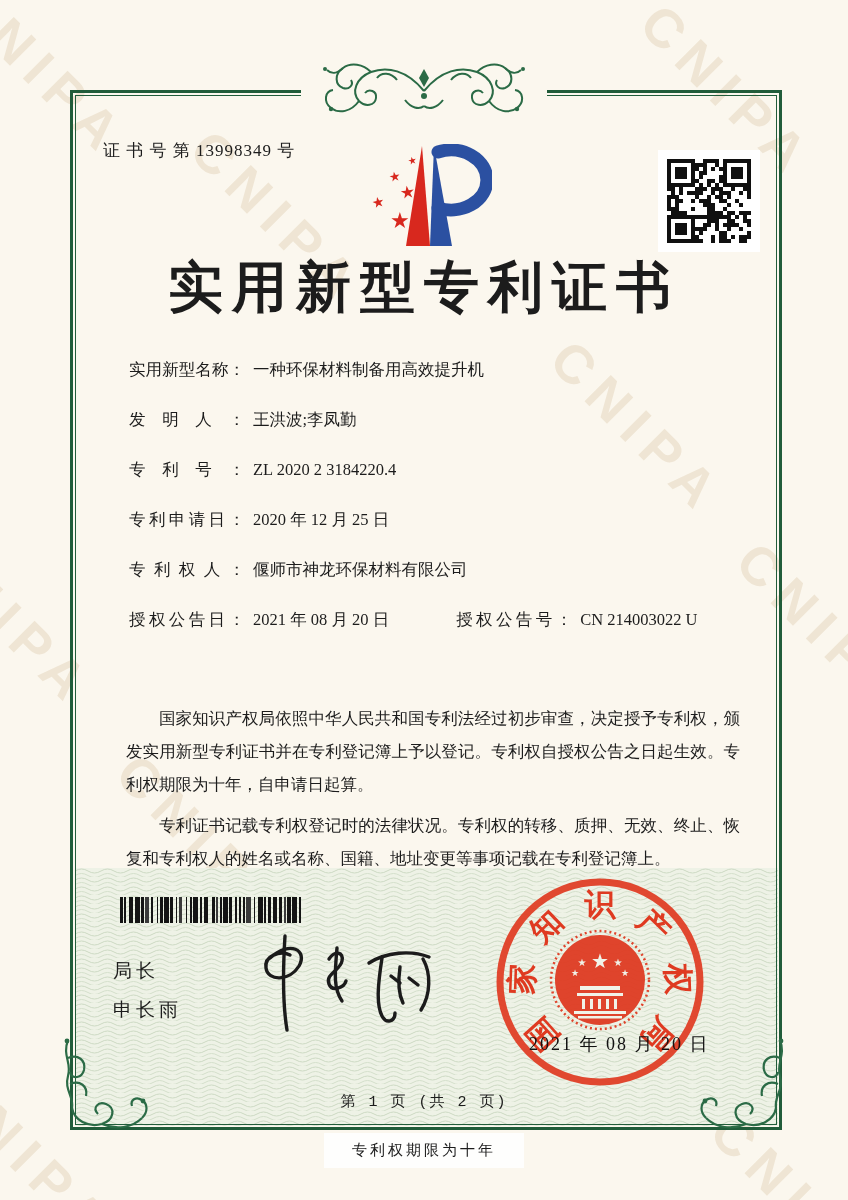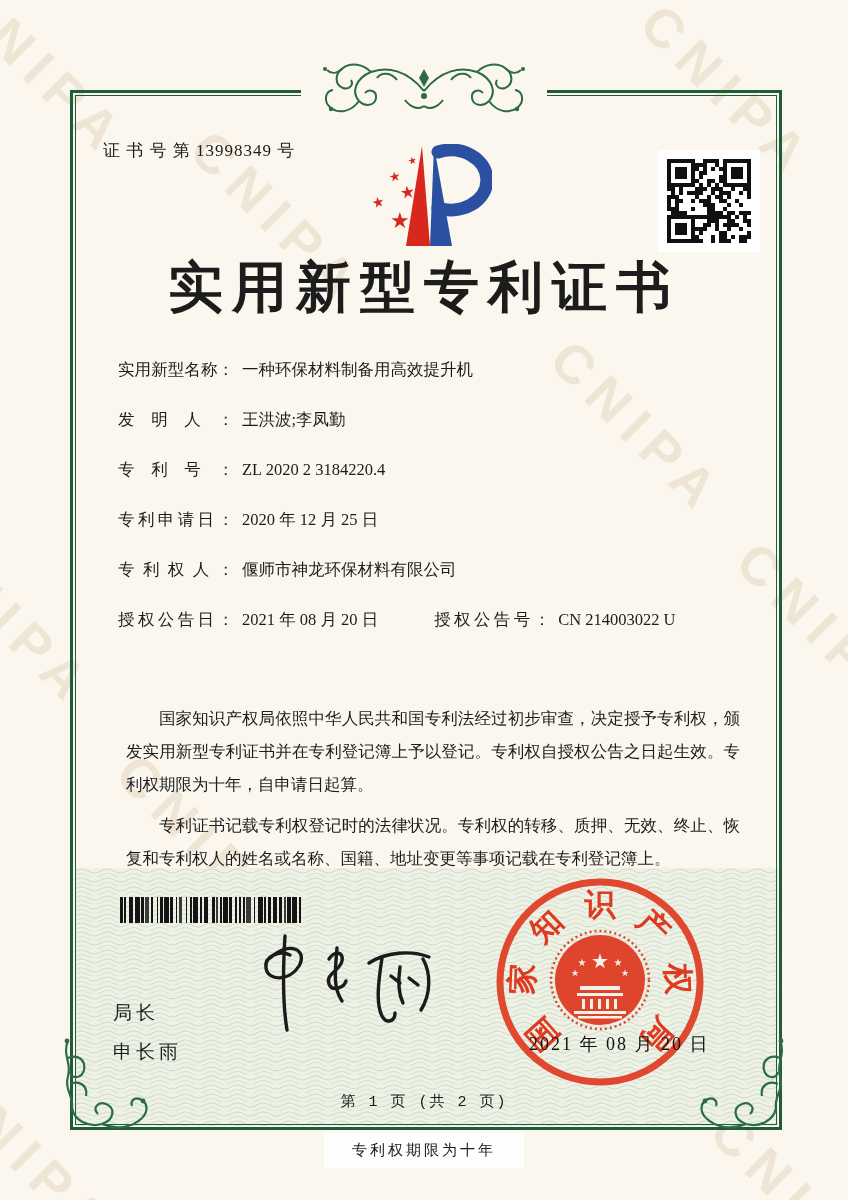--- a/index.html
+++ b/index.html
@@ -29,33 +29,33 @@
   .logo .star{position:absolute;color:#d8281e;line-height:1;z-index:2;}
 
   .qr-box{position:absolute;left:658px;top:150px;width:102px;height:102px;background:#ffffff;z-index:4;
           display:flex;align-items:center;justify-content:center;}
 
   .title{position:absolute;left:0;right:0;top:251px;text-align:center;font-size:55px;font-weight:700;
          letter-spacing:9px;z-index:4;}
 
   .fields{position:absolute;left:118px;top:356px;width:640px;z-index:4;font-size:16.5px;}
   .row{display:flex;margin-bottom:23px;line-height:27px;}
-  .lbl{width:116px;flex:none;text-align:justify;text-align-last:justify;}
+  .lbl{width:116px;flex:none;text-align:justify;text-align-last:justify;margin-left:11px;}
   .val{margin-left:8px;white-space:nowrap;}
   .grant-second{margin-left:56px;display:flex;}
 
   .body-text{position:absolute;left:118px;top:694px;width:630px;z-index:4;font-size:16.5px;
              line-height:33px;text-align:justify;}
   .body-text p{margin:8px;text-indent:2em;}
 
   .barcode{position:absolute;left:120px;top:897px;width:222px;height:26px;z-index:4;display:flex;overflow:hidden;}
   .barcode div{flex:none;height:100%;}
 
   .officer{position:absolute;left:113px;top:958px;z-index:4;
-           font-family:"Liberation Sans","DejaVu Sans",sans-serif;font-size:19px;letter-spacing:4px;margin-top:42px;}
+           font-family:"Liberation Sans","DejaVu Sans",sans-serif;font-size:19px;letter-spacing:4px;}
   .officer .line{margin-bottom:13px;}
 
   .signature{position:absolute;left:232px;top:928px;z-index:4;}
 
   .seal{position:absolute;left:494px;top:876px;width:212px;height:212px;z-index:5;}
   .seal-char{position:absolute;font-weight:700;font-size:31px;line-height:1;z-index:2;}
   .seal-date{position:absolute;left:529px;top:1032px;font-size:18px;letter-spacing:2px;color:#111;z-index:6;}
 
   .page-num{position:absolute;left:0;right:0;top:1092px;text-align:center;font-size:15px;letter-spacing:2px;z-index:4;font-family:Liberation Mono, monospace;}
   .continuation{position:absolute;left:50%;transform:translateX(-50%);top:1133px;background:#fefefd;

